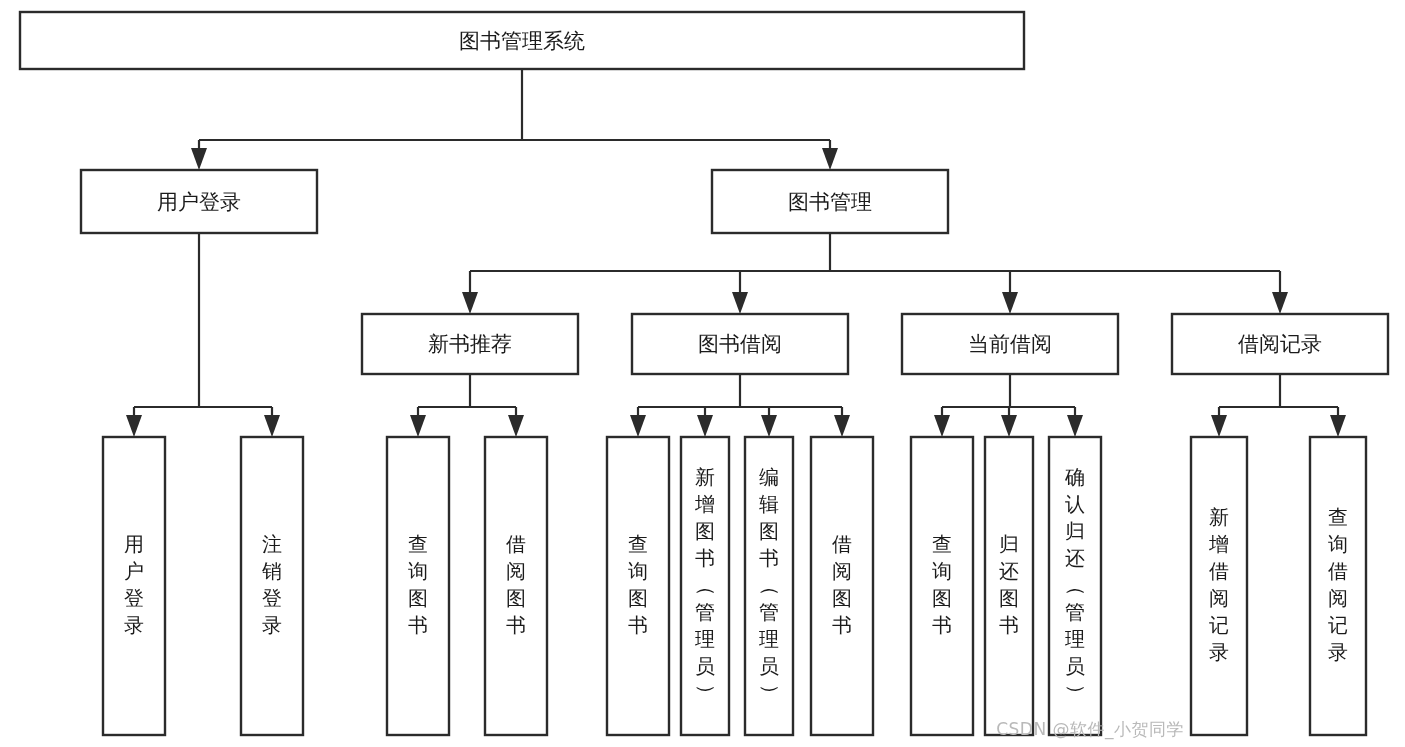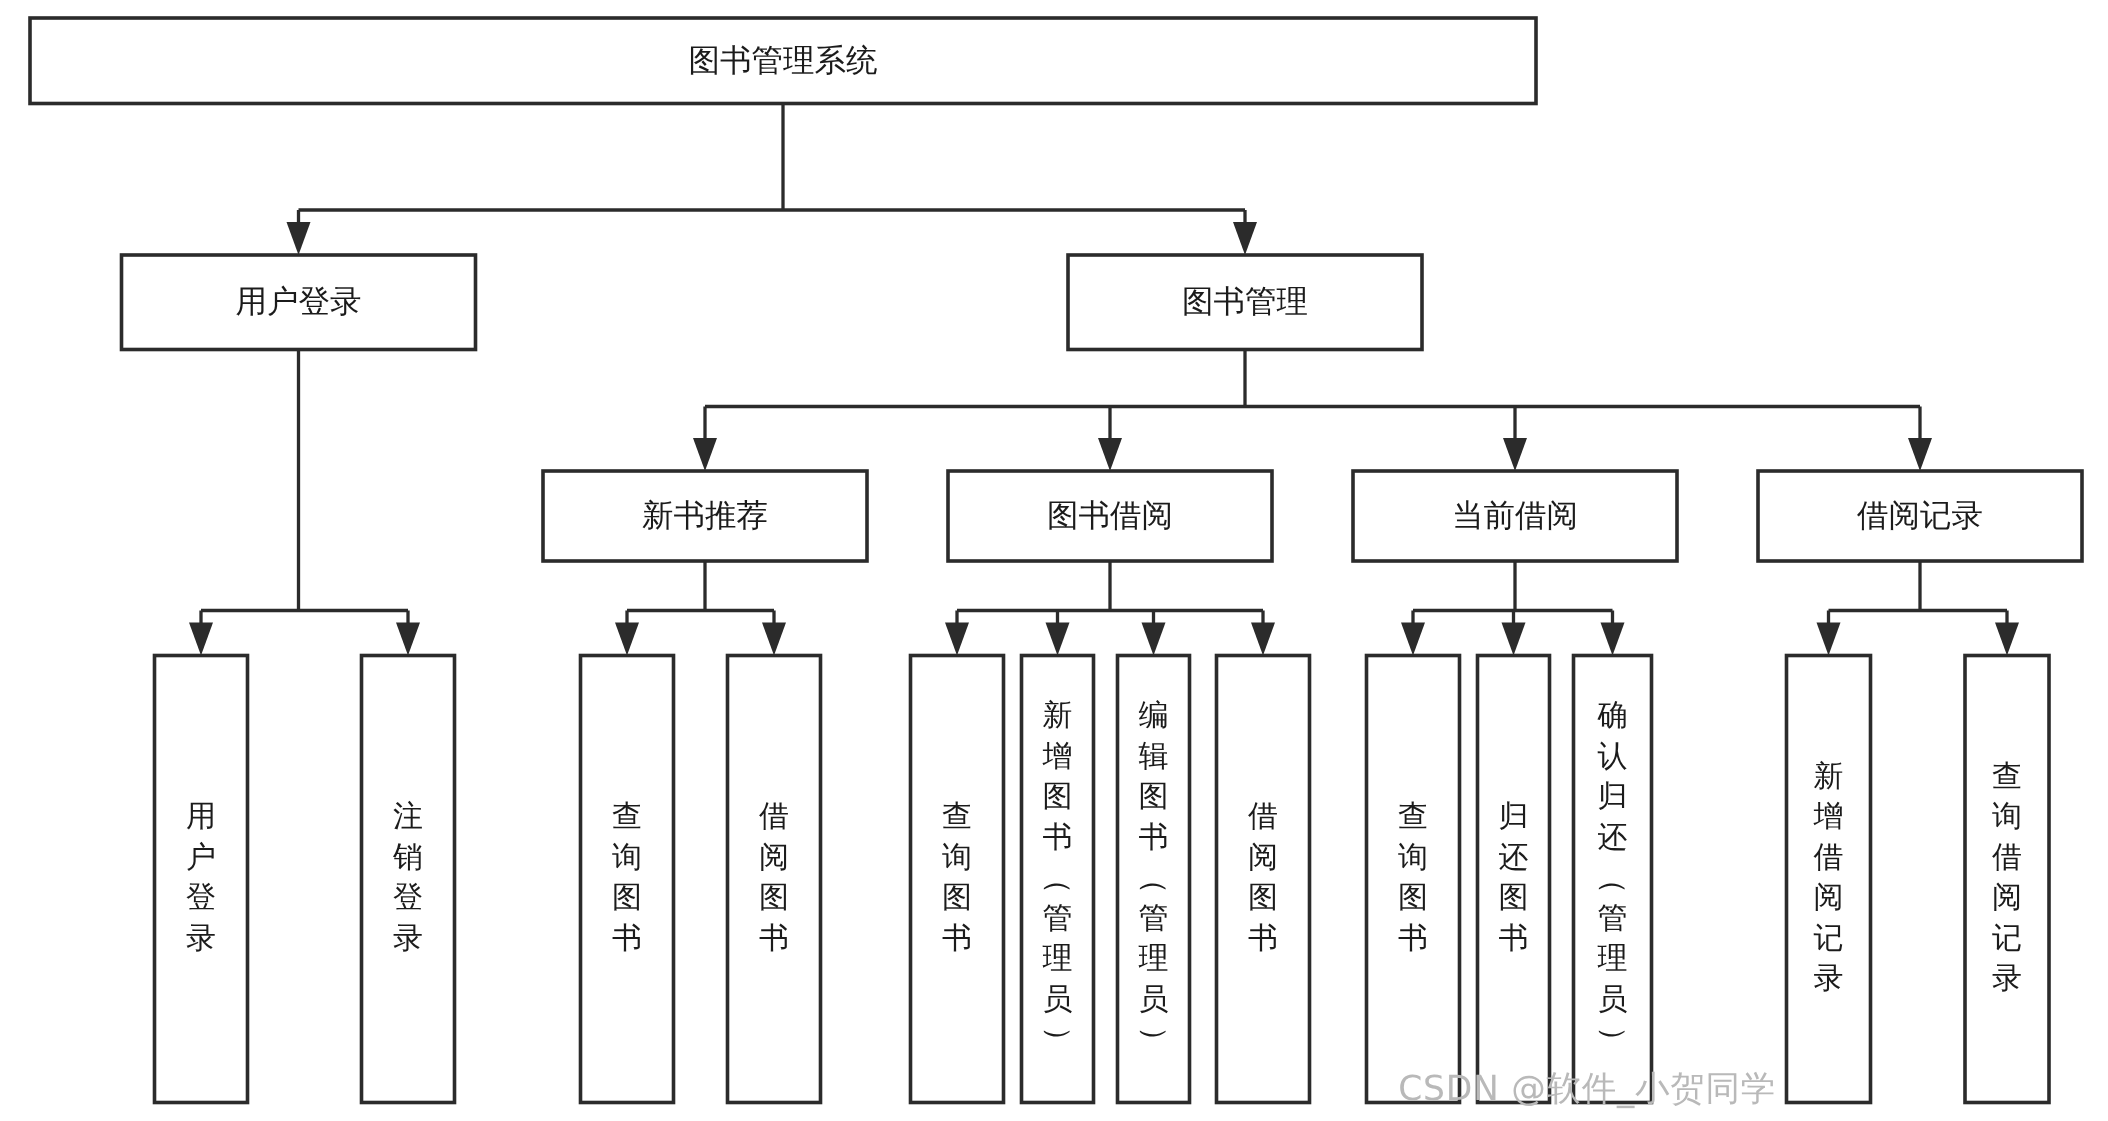--- a/index.html
+++ b/index.html
@@ -60,21 +60,21 @@
     font-family: "DejaVu Sans", "Liberation Sans", sans-serif;
     font-size: 20px;
     text-anchor: middle;
     dominant-baseline: middle;
   }
   .watermark {
     position: absolute;
     right: 8px;
     bottom: 6px;
     font-family: "DejaVu Sans", "Liberation Sans", sans-serif;
-    font-size: 23px;
+    font-size: 17px;
     color: #b9b9b9;
     letter-spacing: 0.5px;
     white-space: nowrap;
     user-select: none;
   }
 </style>
 </head>
 <body>
 
 <div id="diagram-root">

